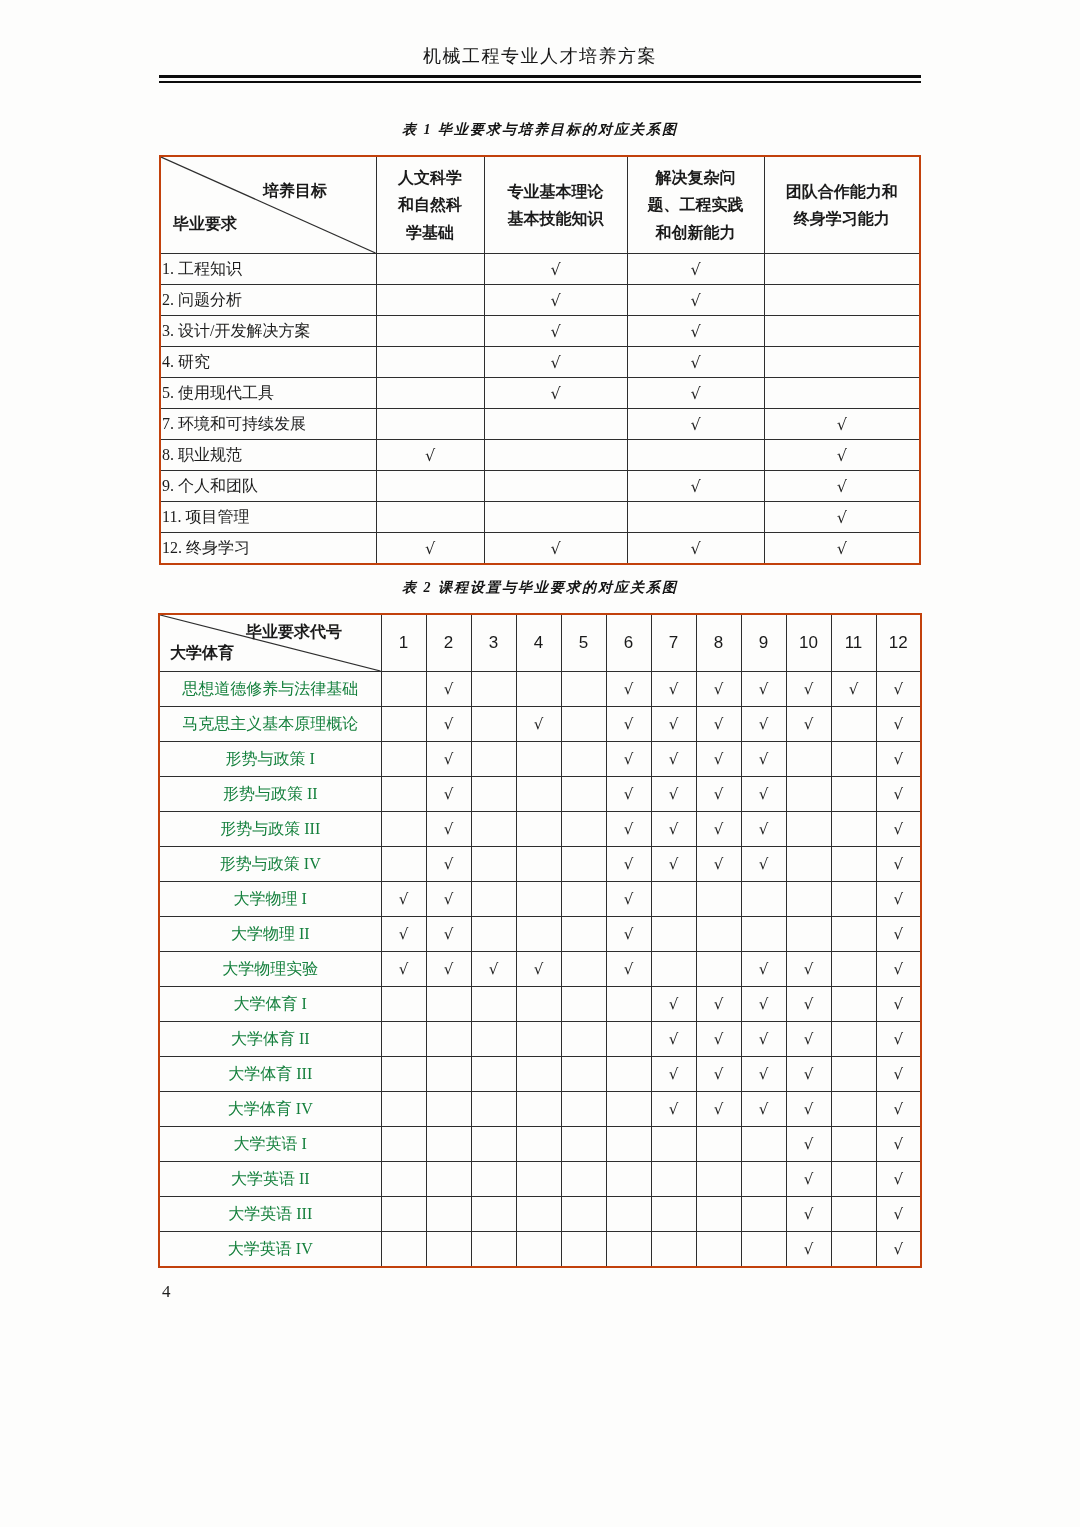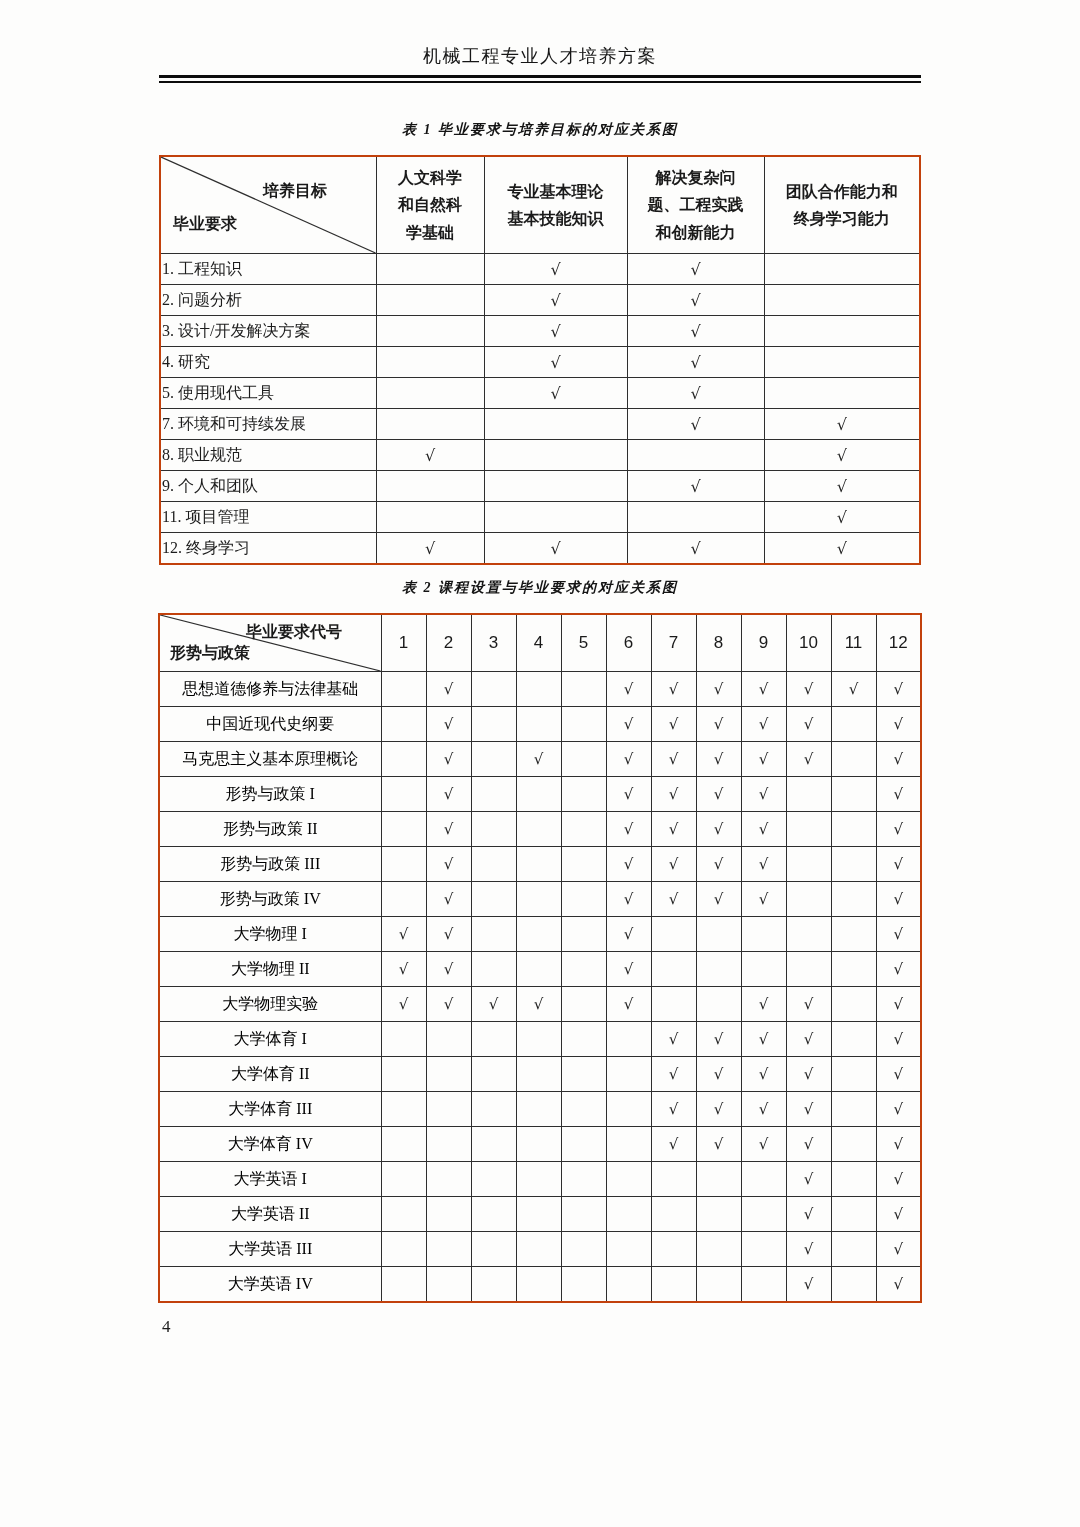--- a/index.html
+++ b/index.html
@@ -53,21 +53,21 @@
     font-family:"DejaVu Sans","Liberation Sans",sans-serif;
   }
   .t2 thead th { height:56px; }
   .t2 th.num {
     font-family:"Liberation Sans","DejaVu Sans",sans-serif;
     font-weight:normal; font-size:17px; text-align:center;
     vertical-align:middle; color:#1a1a1a;
   }
   .t2 td.row-label {
     height:30px; font-size:16px; text-align:center;
-    white-space:pre-line; line-height:26px; color:#000000;
+    white-space:pre-line; line-height:26px; color:#15803d;
     padding:2px 6px;
   }
   .t2 td.mark { font-size:15px; }
 
   th.corner { position:relative; vertical-align:top; }
   th.corner svg { position:absolute; left:0; top:0; width:100%; height:100%; display:block; }
   .corner-label {
     position:absolute;
     font-family:"Liberation Sans","DejaVu Sans",sans-serif;
     font-weight:bold; font-size:16px; white-space:nowrap; color:#1a1a1a;
@@ -213,21 +213,21 @@
         <col style="width: 45px;">
         <col style="width: 45px;">
       </colgroup>
     <thead>
       <tr id="t2-head">
         <th class="corner">
           <svg viewBox="0 0 100 100" preserveAspectRatio="none">
             <line x1="0" y1="0" x2="100" y2="100" stroke="#2e2e2e" stroke-width="1.2" vector-effect="non-scaling-stroke"></line>
           </svg>
           <span class="corner-label corner-top">毕业要求代号</span>
-          <span class="corner-label corner-bottom">形势与政策</span>
+          <span class="corner-label corner-bottom">大学体育</span>
         </th>
       <th class="num">1</th>
           <th class="num">2</th>
           <th class="num">3</th>
           <th class="num">4</th>
           <th class="num">5</th>
           <th class="num">6</th>
           <th class="num">7</th>
           <th class="num">8</th>
           <th class="num">9</th>
@@ -246,35 +246,20 @@
           <td class="mark"></td>
           <td class="mark">√</td>
           <td class="mark">√</td>
           <td class="mark">√</td>
           <td class="mark">√</td>
           <td class="mark">√</td>
           <td class="mark">√</td>
           <td class="mark">√</td>
         </tr>
         <tr>
-          <td class="row-label">中国近现代史纲要</td>
-          <td class="mark"></td>
-          <td class="mark">√</td>
-          <td class="mark"></td>
-          <td class="mark"></td>
-          <td class="mark"></td>
-          <td class="mark">√</td>
-          <td class="mark">√</td>
-          <td class="mark">√</td>
-          <td class="mark">√</td>
-          <td class="mark">√</td>
-          <td class="mark"></td>
-          <td class="mark">√</td>
-        </tr>
-        <tr>
           <td class="row-label">马克思主义基本原理概论</td>
           <td class="mark"></td>
           <td class="mark">√</td>
           <td class="mark"></td>
           <td class="mark">√</td>
           <td class="mark"></td>
           <td class="mark">√</td>
           <td class="mark">√</td>
           <td class="mark">√</td>
           <td class="mark">√</td>

